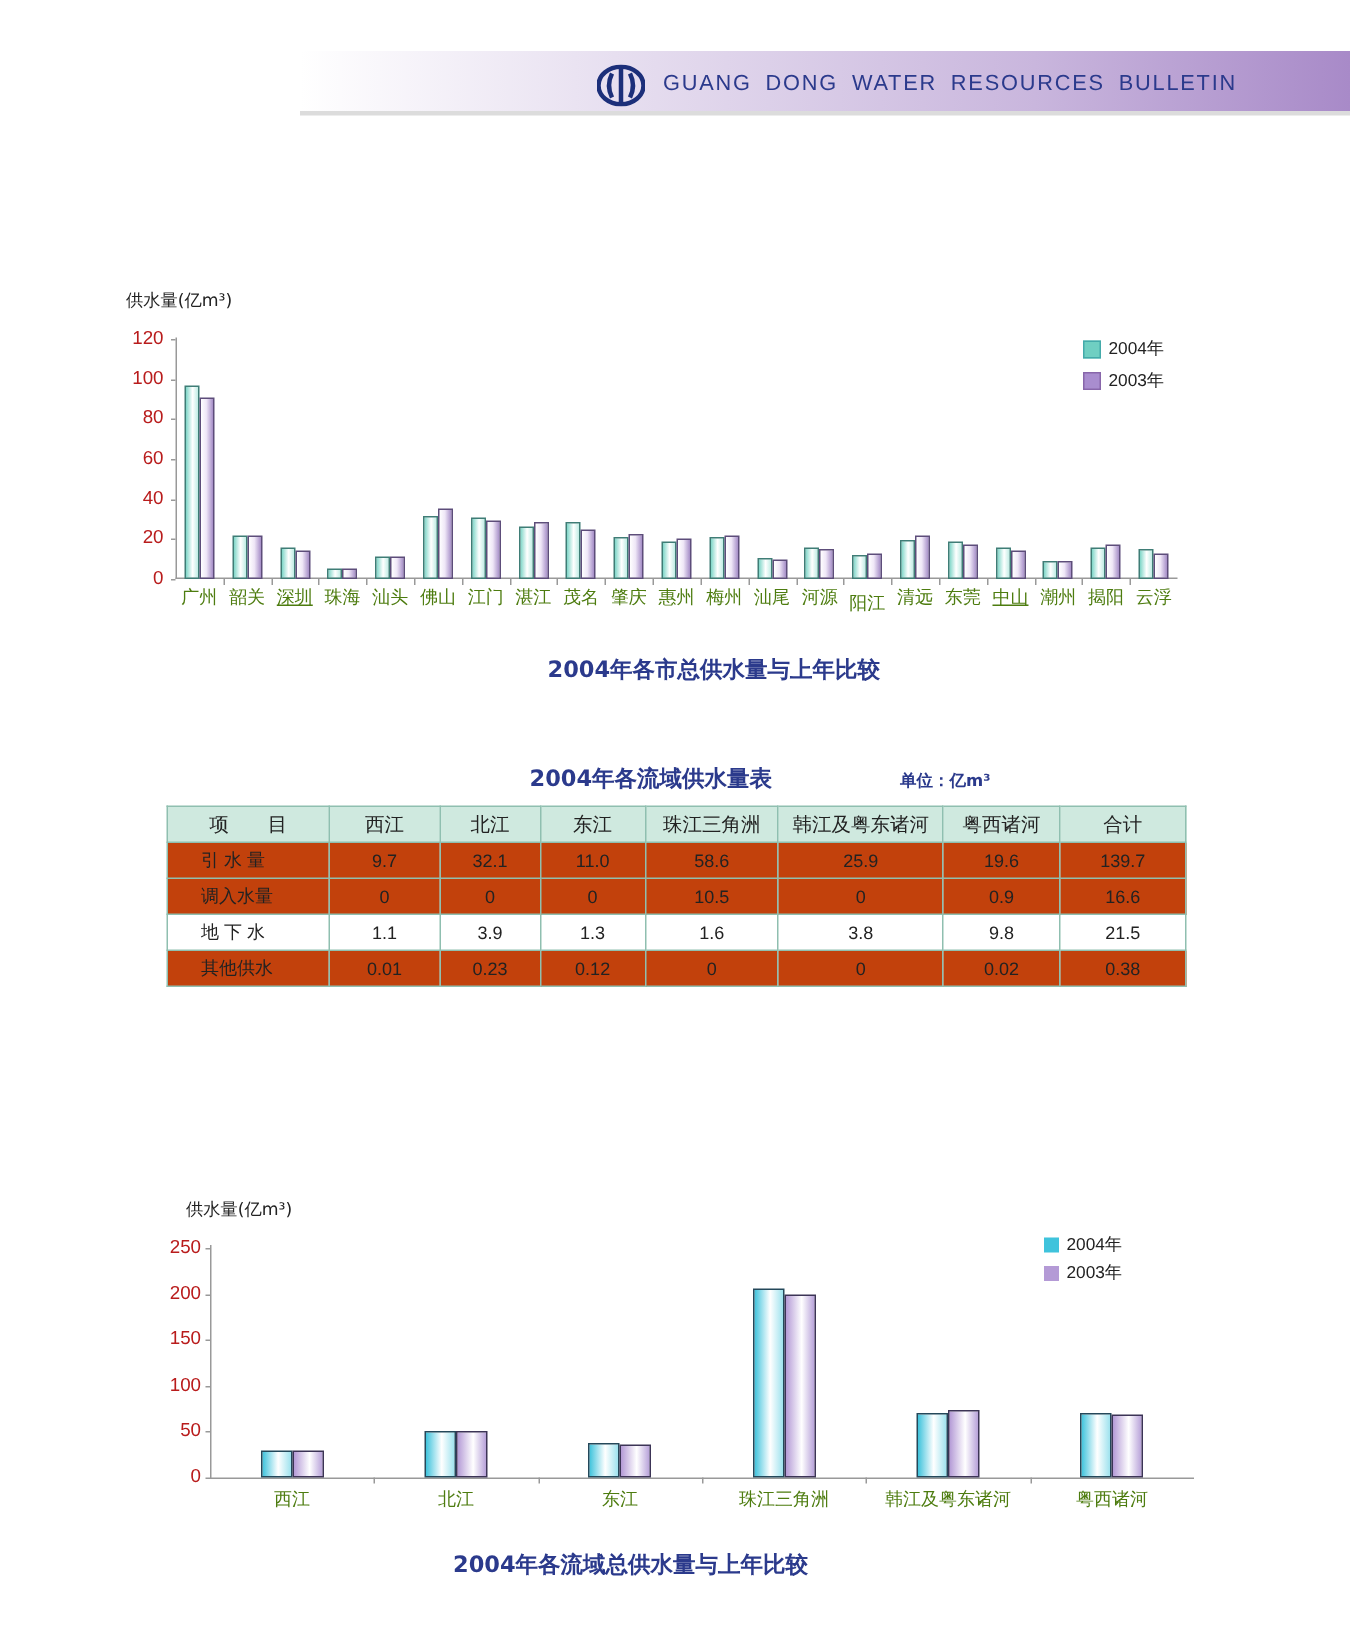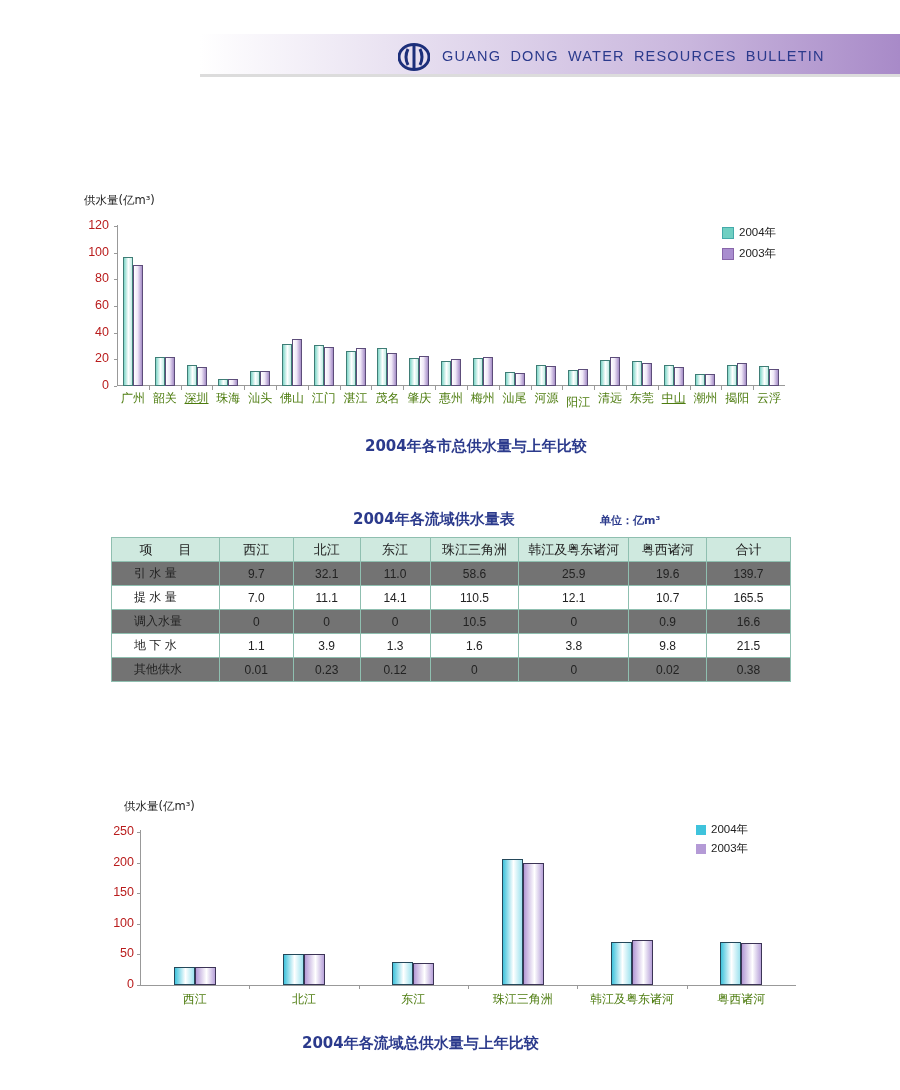--- a/index.html
+++ b/index.html
@@ -20,21 +20,21 @@
 
   .bar { position: absolute; bottom: 0; border: 1px solid #555; }
   .bar-g04 { background: linear-gradient(to right, #7fd6c8 0%, #ffffff 55%, #bfece4 100%); border-color: #3f7d76; }
   .bar-g03 { background: linear-gradient(to right, #ffffff 0%, #efe7f7 45%, #a58dc7 100%); border-color: #5d4d7a; }
   .bar-b04 { background: linear-gradient(to right, #3fc3dc 0%, #ffffff 55%, #9ee2ee 100%); border-color: #24485a; }
   .bar-b03 { background: linear-gradient(to right, #b49ad6 0%, #ffffff 55%, #b7a1d9 100%); border-color: #3c3456; }
 
   table.data { position: absolute; left: 111px; top: 537px; width: 680px; border-collapse: collapse; font-size: 12px; font-family: "Liberation Sans", "DejaVu Sans", sans-serif; }
   table.data td, table.data th { border: 1px solid #8fbfb0; height: 24px; text-align: center; font-weight: normal; }
   table.data th { background: #cfe9df; font-size: 13px; }
-  table.data tr.alt td { background: #737373; margin-top: 20px; }
+  table.data tr.alt td { background: #c2410c; margin-top: 20px; }
   table.data td.rowhead { text-align: left; padding-left: 22px; letter-spacing: 0; }
 </style>
 </head>
 <body>
 
 <div class="header-band"></div>
 <div class="header-line"></div>
 <svg class="header-logo" viewBox="0 0 32 28">
   <ellipse cx="16" cy="14" rx="15" ry="12.5" fill="none" stroke="#1c2f7a" stroke-width="3"></ellipse>
   <path d="M10 6 Q6 14 10 22" fill="none" stroke="#1c2f7a" stroke-width="3"></path>
@@ -180,30 +180,20 @@
       <tr class="alt">
         <td class="rowhead">引 水 量</td>
         <td>9.7</td>
         <td>32.1</td>
         <td>11.0</td>
         <td>58.6</td>
         <td>25.9</td>
         <td>19.6</td>
         <td>139.7</td>
       </tr>
-      <tr>
-        <td class="rowhead">提 水 量</td>
-        <td>7.0</td>
-        <td>11.1</td>
-        <td>14.1</td>
-        <td>110.5</td>
-        <td>12.1</td>
-        <td>10.7</td>
-        <td>165.5</td>
-      </tr>
       <tr class="alt">
         <td class="rowhead">调入水量</td>
         <td>0</td>
         <td>0</td>
         <td>0</td>
         <td>10.5</td>
         <td>0</td>
         <td>0.9</td>
         <td>16.6</td>
       </tr>

